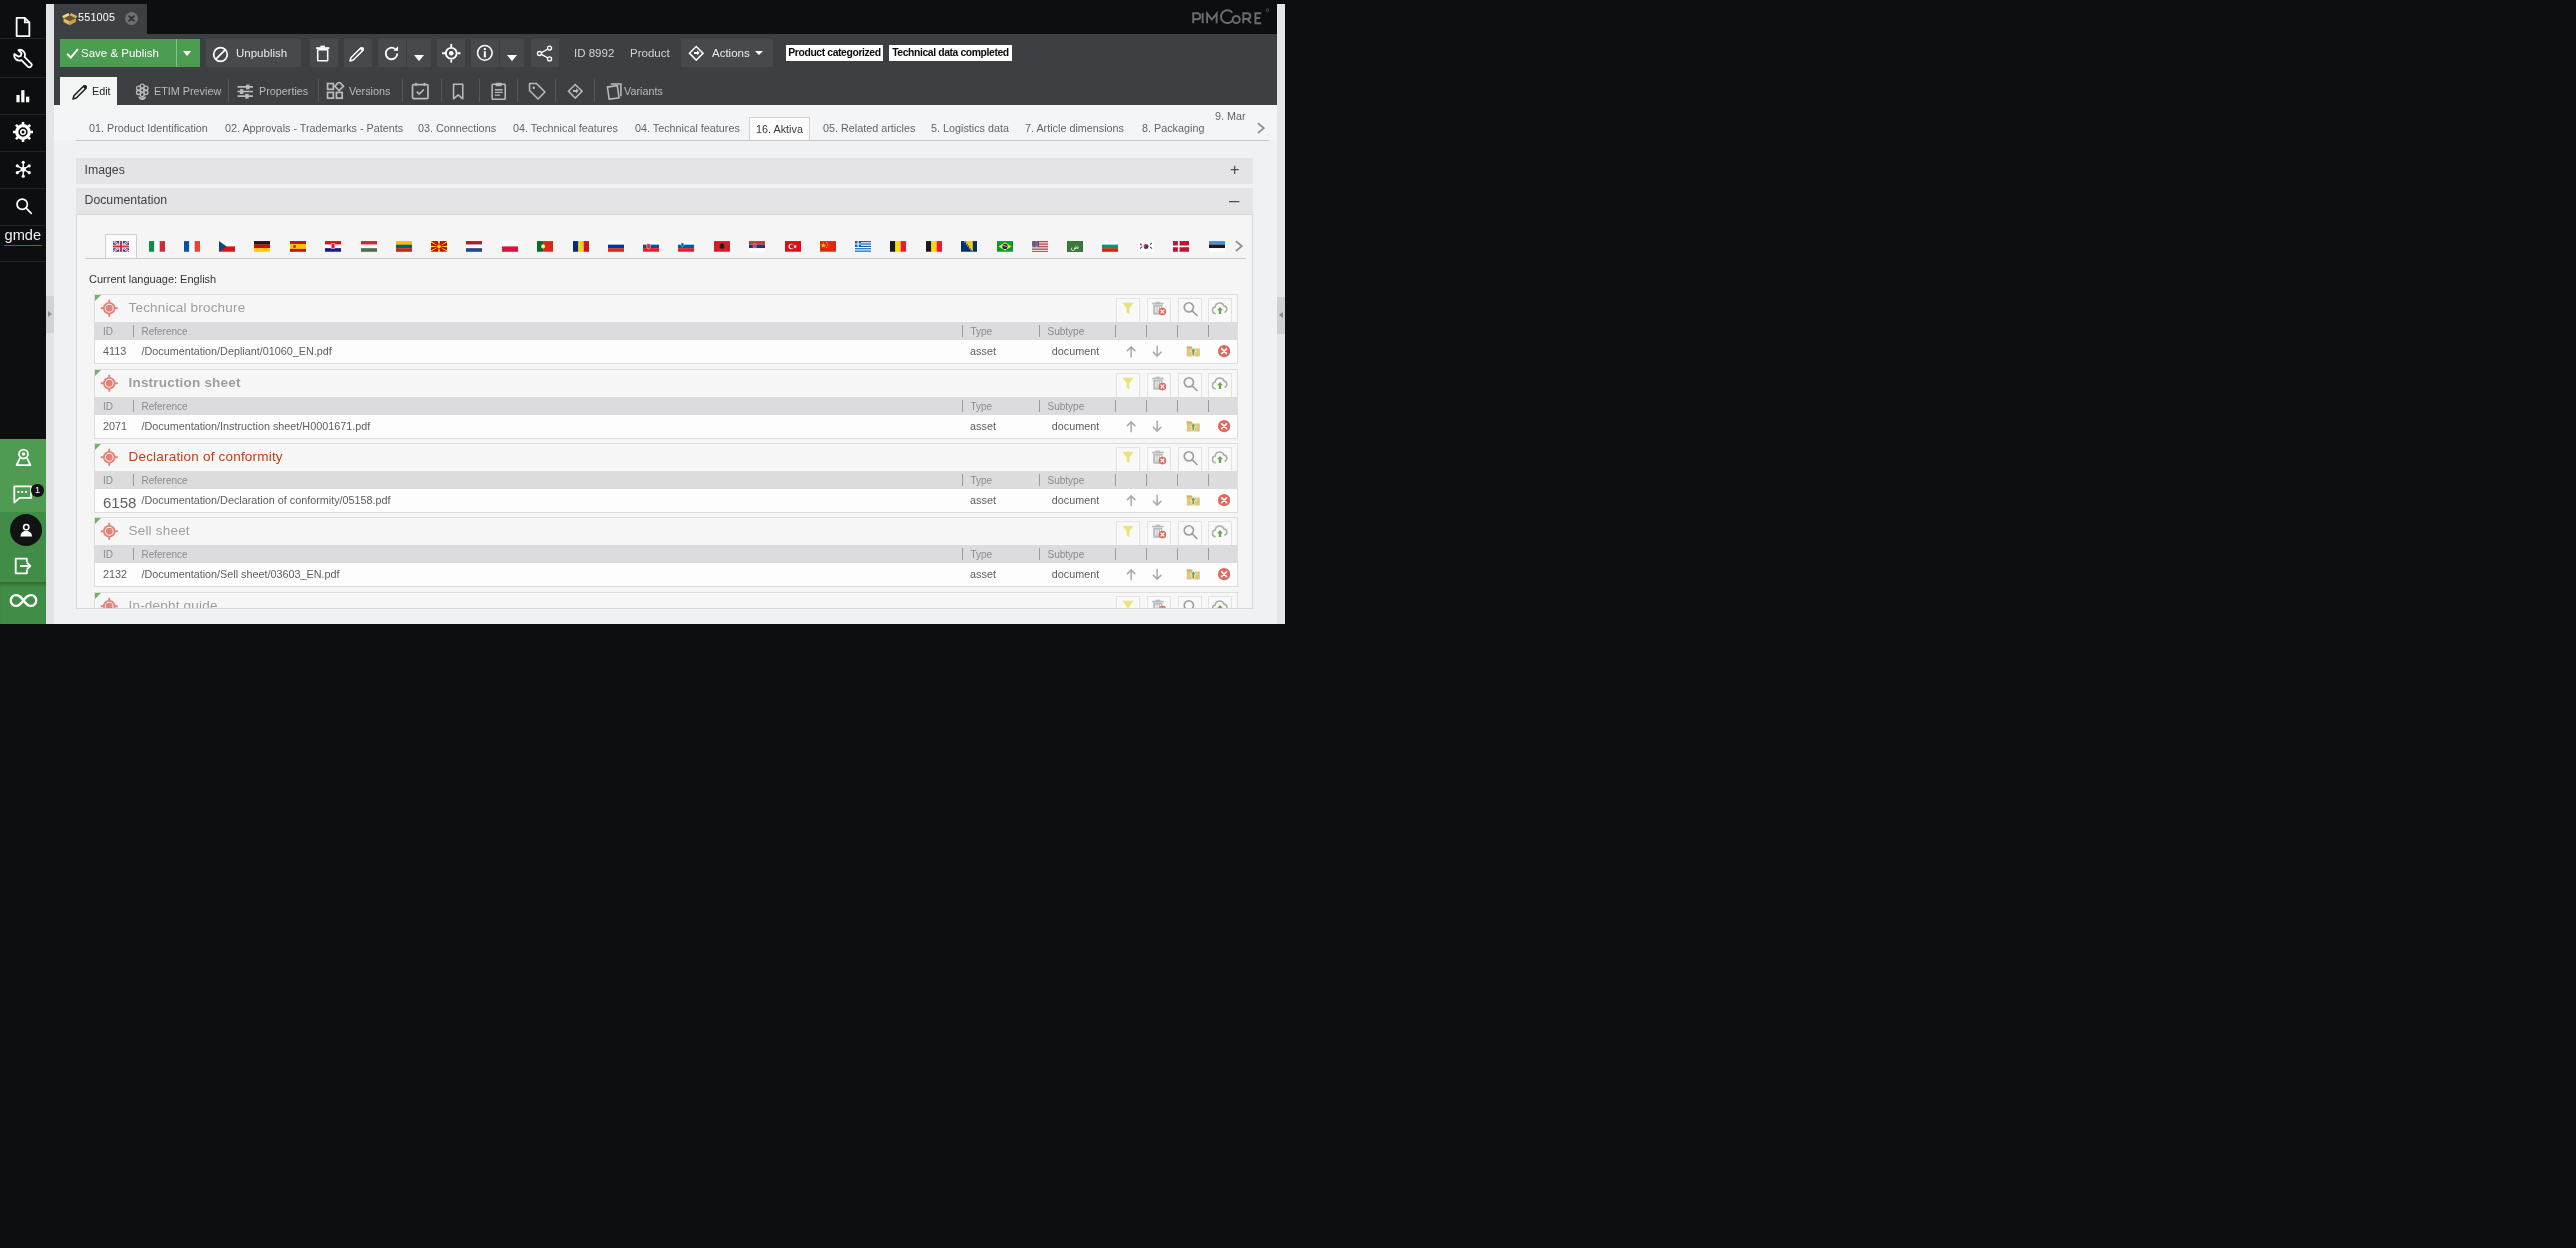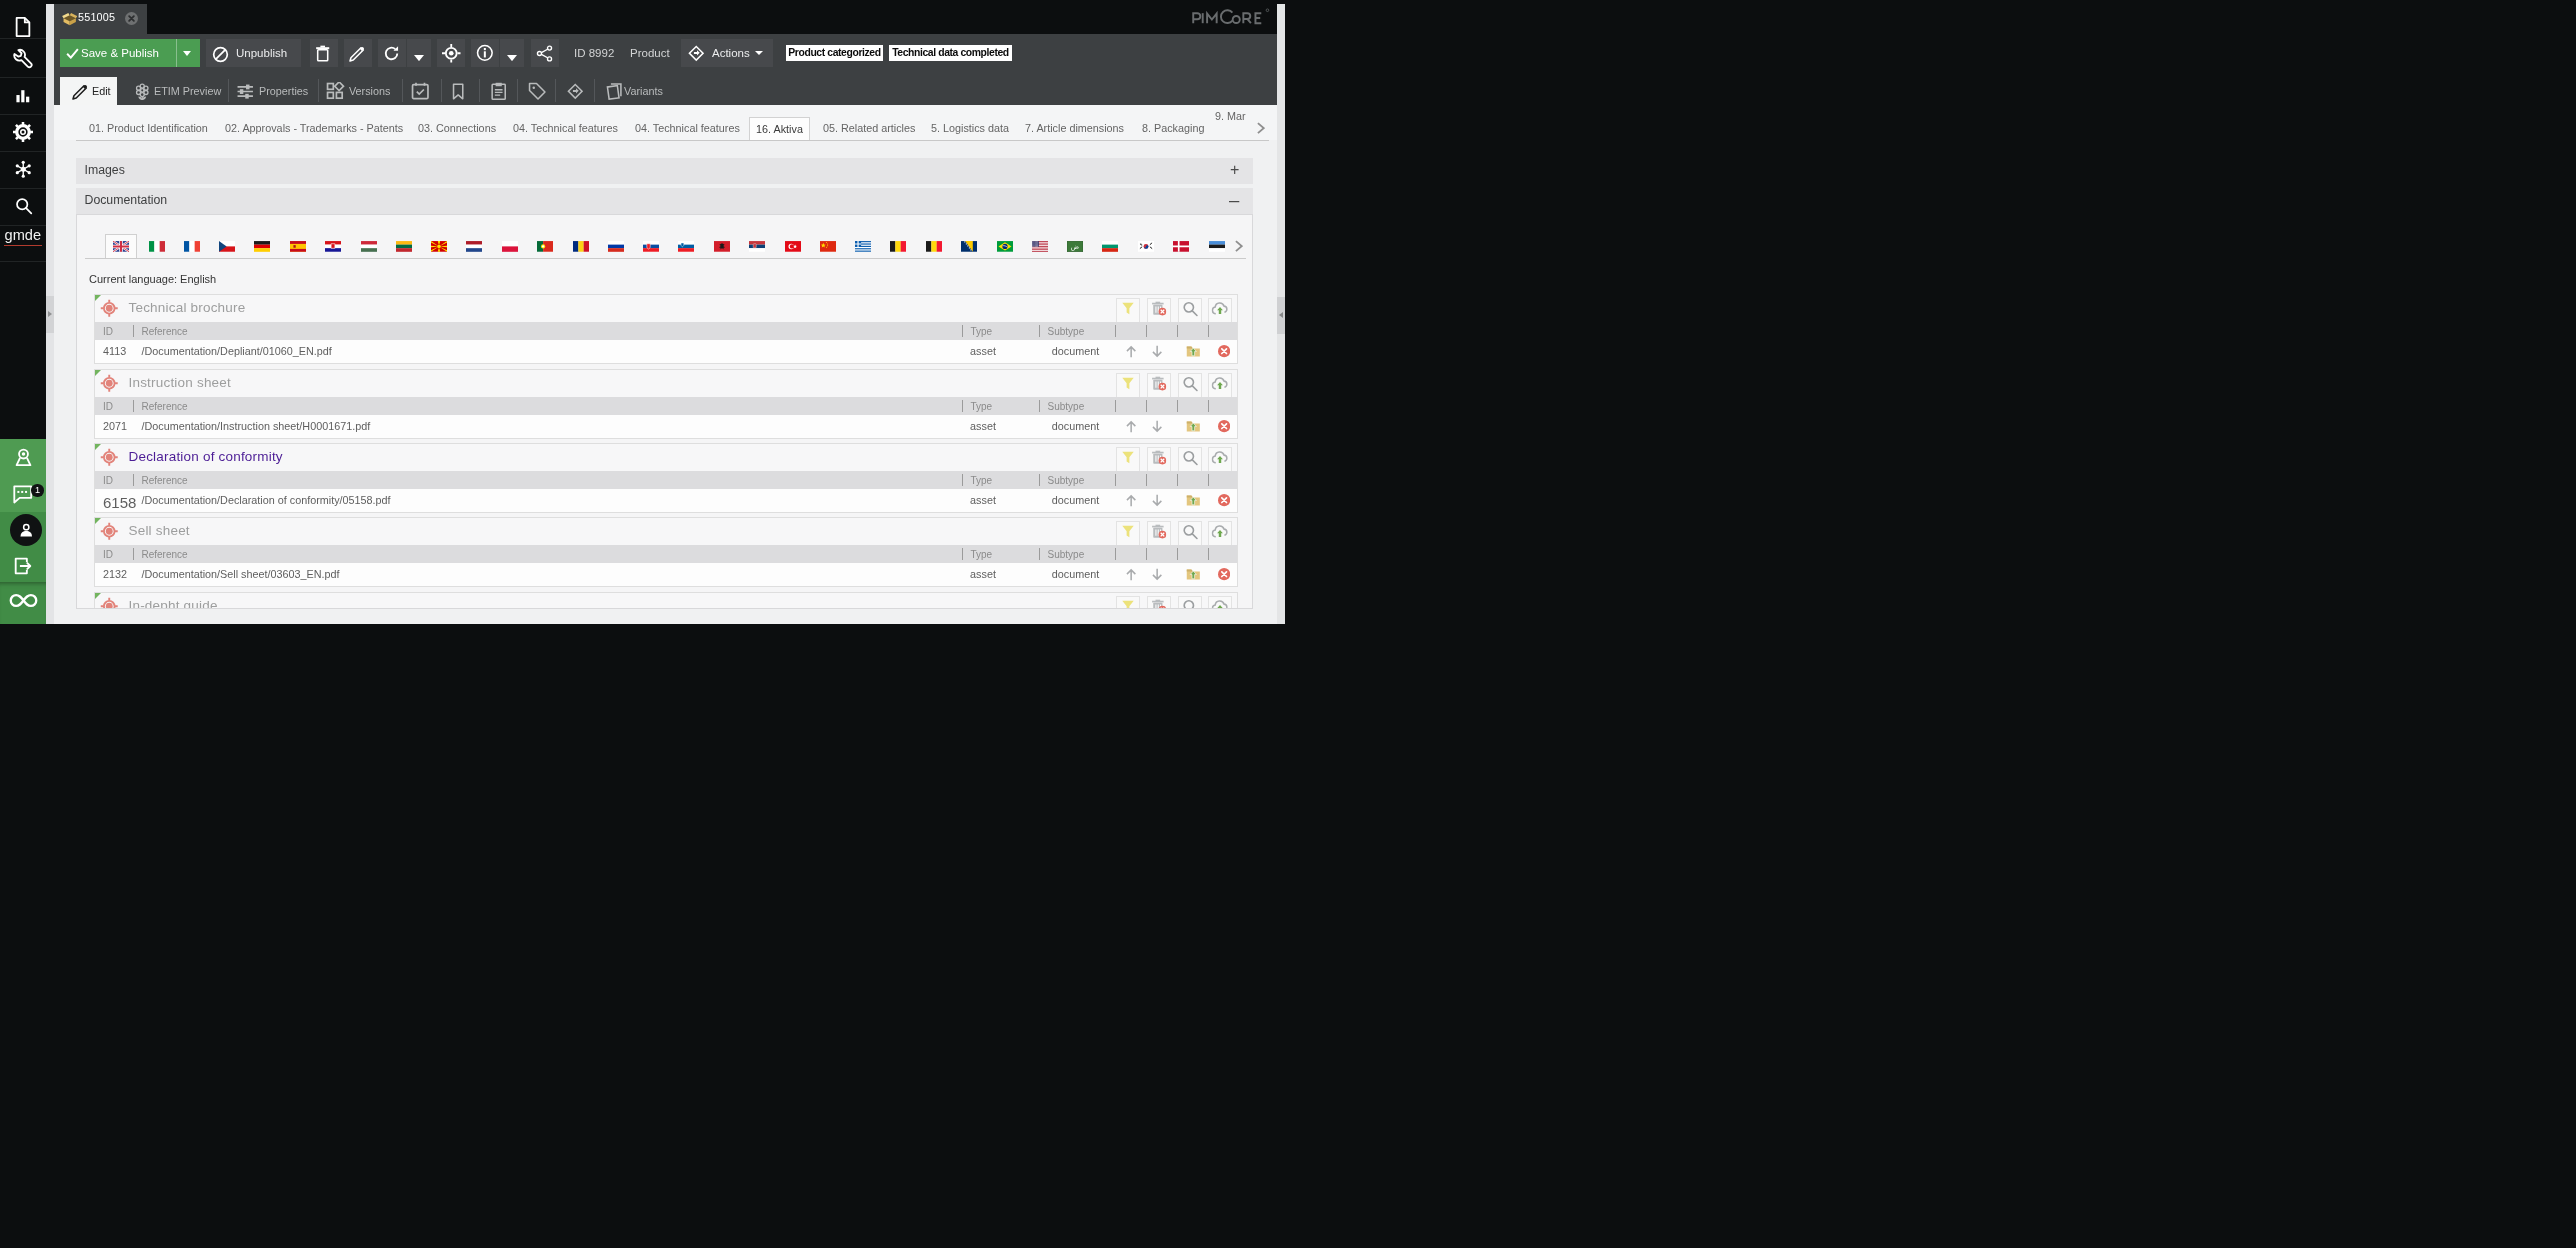--- a/index.html
+++ b/index.html
@@ -606,21 +606,21 @@
           </svg></div>
       </div>
     </div>
     <div style="position:absolute;left:16.5px;top:154px;width:1144px;height:70px;background:#f7f7f8;border:0.8px solid #dedede">
       <div style="position:absolute;left:0;top:0;width:0;height:0;border-top:6.2px solid #72b45e;border-right:6.2px solid transparent"></div>
       <div class="ic" style="left:5.4px;top:3.8px"><svg width="18.5" height="18.5" viewBox="0 0 24 24">
           <circle cx="12" cy="12" r="6.9" fill="none" stroke="#e2837a" stroke-width="2.4"></circle>
           <circle cx="12" cy="12" r="4.4" fill="#e2837a"></circle>
           <path d="M12 1v3.6M12 19.4v3.6M1 12h3.6M19.4 12h3.6" stroke="#e2837a" stroke-width="2.5"></path>
         </svg></div>
-      <div style="position:absolute;left:34px;top:5px;font-size:13.5px;font-weight:400;color:#9d9e9e;letter-spacing:0.2px">Instruction sheet</div>
+      <div style="position:absolute;left:34px;top:5px;font-size:13.5px;font-weight:700;color:#9d9e9e;letter-spacing:0.2px">Instruction sheet</div>
       <div style="position:absolute;left:1021px;top:2.7px;width:24.6px;height:25px;background:#f9f9f9;border:0.8px solid #e3e3e3">
         <div class="ic" style="left:50%;top:50%;transform:translate(-50%,-50%)"><svg width="13" height="13" viewBox="0 0 17 17">
             <path d="M1 1h15l-5.7 7.2V16l-3.6-2.2V8.2z" fill="#ece27b"></path>
           </svg></div>
       </div>
       <div style="position:absolute;left:1052px;top:2.7px;width:24.6px;height:25px;background:#f9f9f9;border:0.8px solid #e3e3e3">
         <div class="ic" style="left:50%;top:50%;transform:translate(-50%,-50%)"><svg width="15.4" height="14.6" viewBox="0 0 20 19">
             <g fill="#b9bcbe">
               <rect x="2.5" y="4.5" width="12" height="13" rx="1"></rect>
               <rect x="1" y="2" width="15" height="2.2"></rect>
@@ -680,21 +680,21 @@
           </svg></div>
       </div>
     </div>
     <div style="position:absolute;left:16.5px;top:228px;width:1144px;height:70px;background:#f7f7f8;border:0.8px solid #dedede">
       <div style="position:absolute;left:0;top:0;width:0;height:0;border-top:6.2px solid #72b45e;border-right:6.2px solid transparent"></div>
       <div class="ic" style="left:5.4px;top:3.8px"><svg width="18.5" height="18.5" viewBox="0 0 24 24">
           <circle cx="12" cy="12" r="6.9" fill="none" stroke="#e2837a" stroke-width="2.4"></circle>
           <circle cx="12" cy="12" r="4.4" fill="#e2837a"></circle>
           <path d="M12 1v3.6M12 19.4v3.6M1 12h3.6M19.4 12h3.6" stroke="#e2837a" stroke-width="2.5"></path>
         </svg></div>
-      <div style="position:absolute;left:34px;top:5px;font-size:13.5px;font-weight:300;color:#4c1d95;letter-spacing:0.2px">Declaration of conformity</div>
+      <div style="position:absolute;left:34px;top:5px;font-size:13.5px;font-weight:300;color:#c2410c;letter-spacing:0.2px">Declaration of conformity</div>
       <div style="position:absolute;left:1021px;top:2.7px;width:24.6px;height:25px;background:#f9f9f9;border:0.8px solid #e3e3e3">
         <div class="ic" style="left:50%;top:50%;transform:translate(-50%,-50%)"><svg width="13" height="13" viewBox="0 0 17 17">
             <path d="M1 1h15l-5.7 7.2V16l-3.6-2.2V8.2z" fill="#ece27b"></path>
           </svg></div>
       </div>
       <div style="position:absolute;left:1052px;top:2.7px;width:24.6px;height:25px;background:#f9f9f9;border:0.8px solid #e3e3e3">
         <div class="ic" style="left:50%;top:50%;transform:translate(-50%,-50%)"><svg width="15.4" height="14.6" viewBox="0 0 20 19">
             <g fill="#b9bcbe">
               <rect x="2.5" y="4.5" width="12" height="13" rx="1"></rect>
               <rect x="1" y="2" width="15" height="2.2"></rect>

